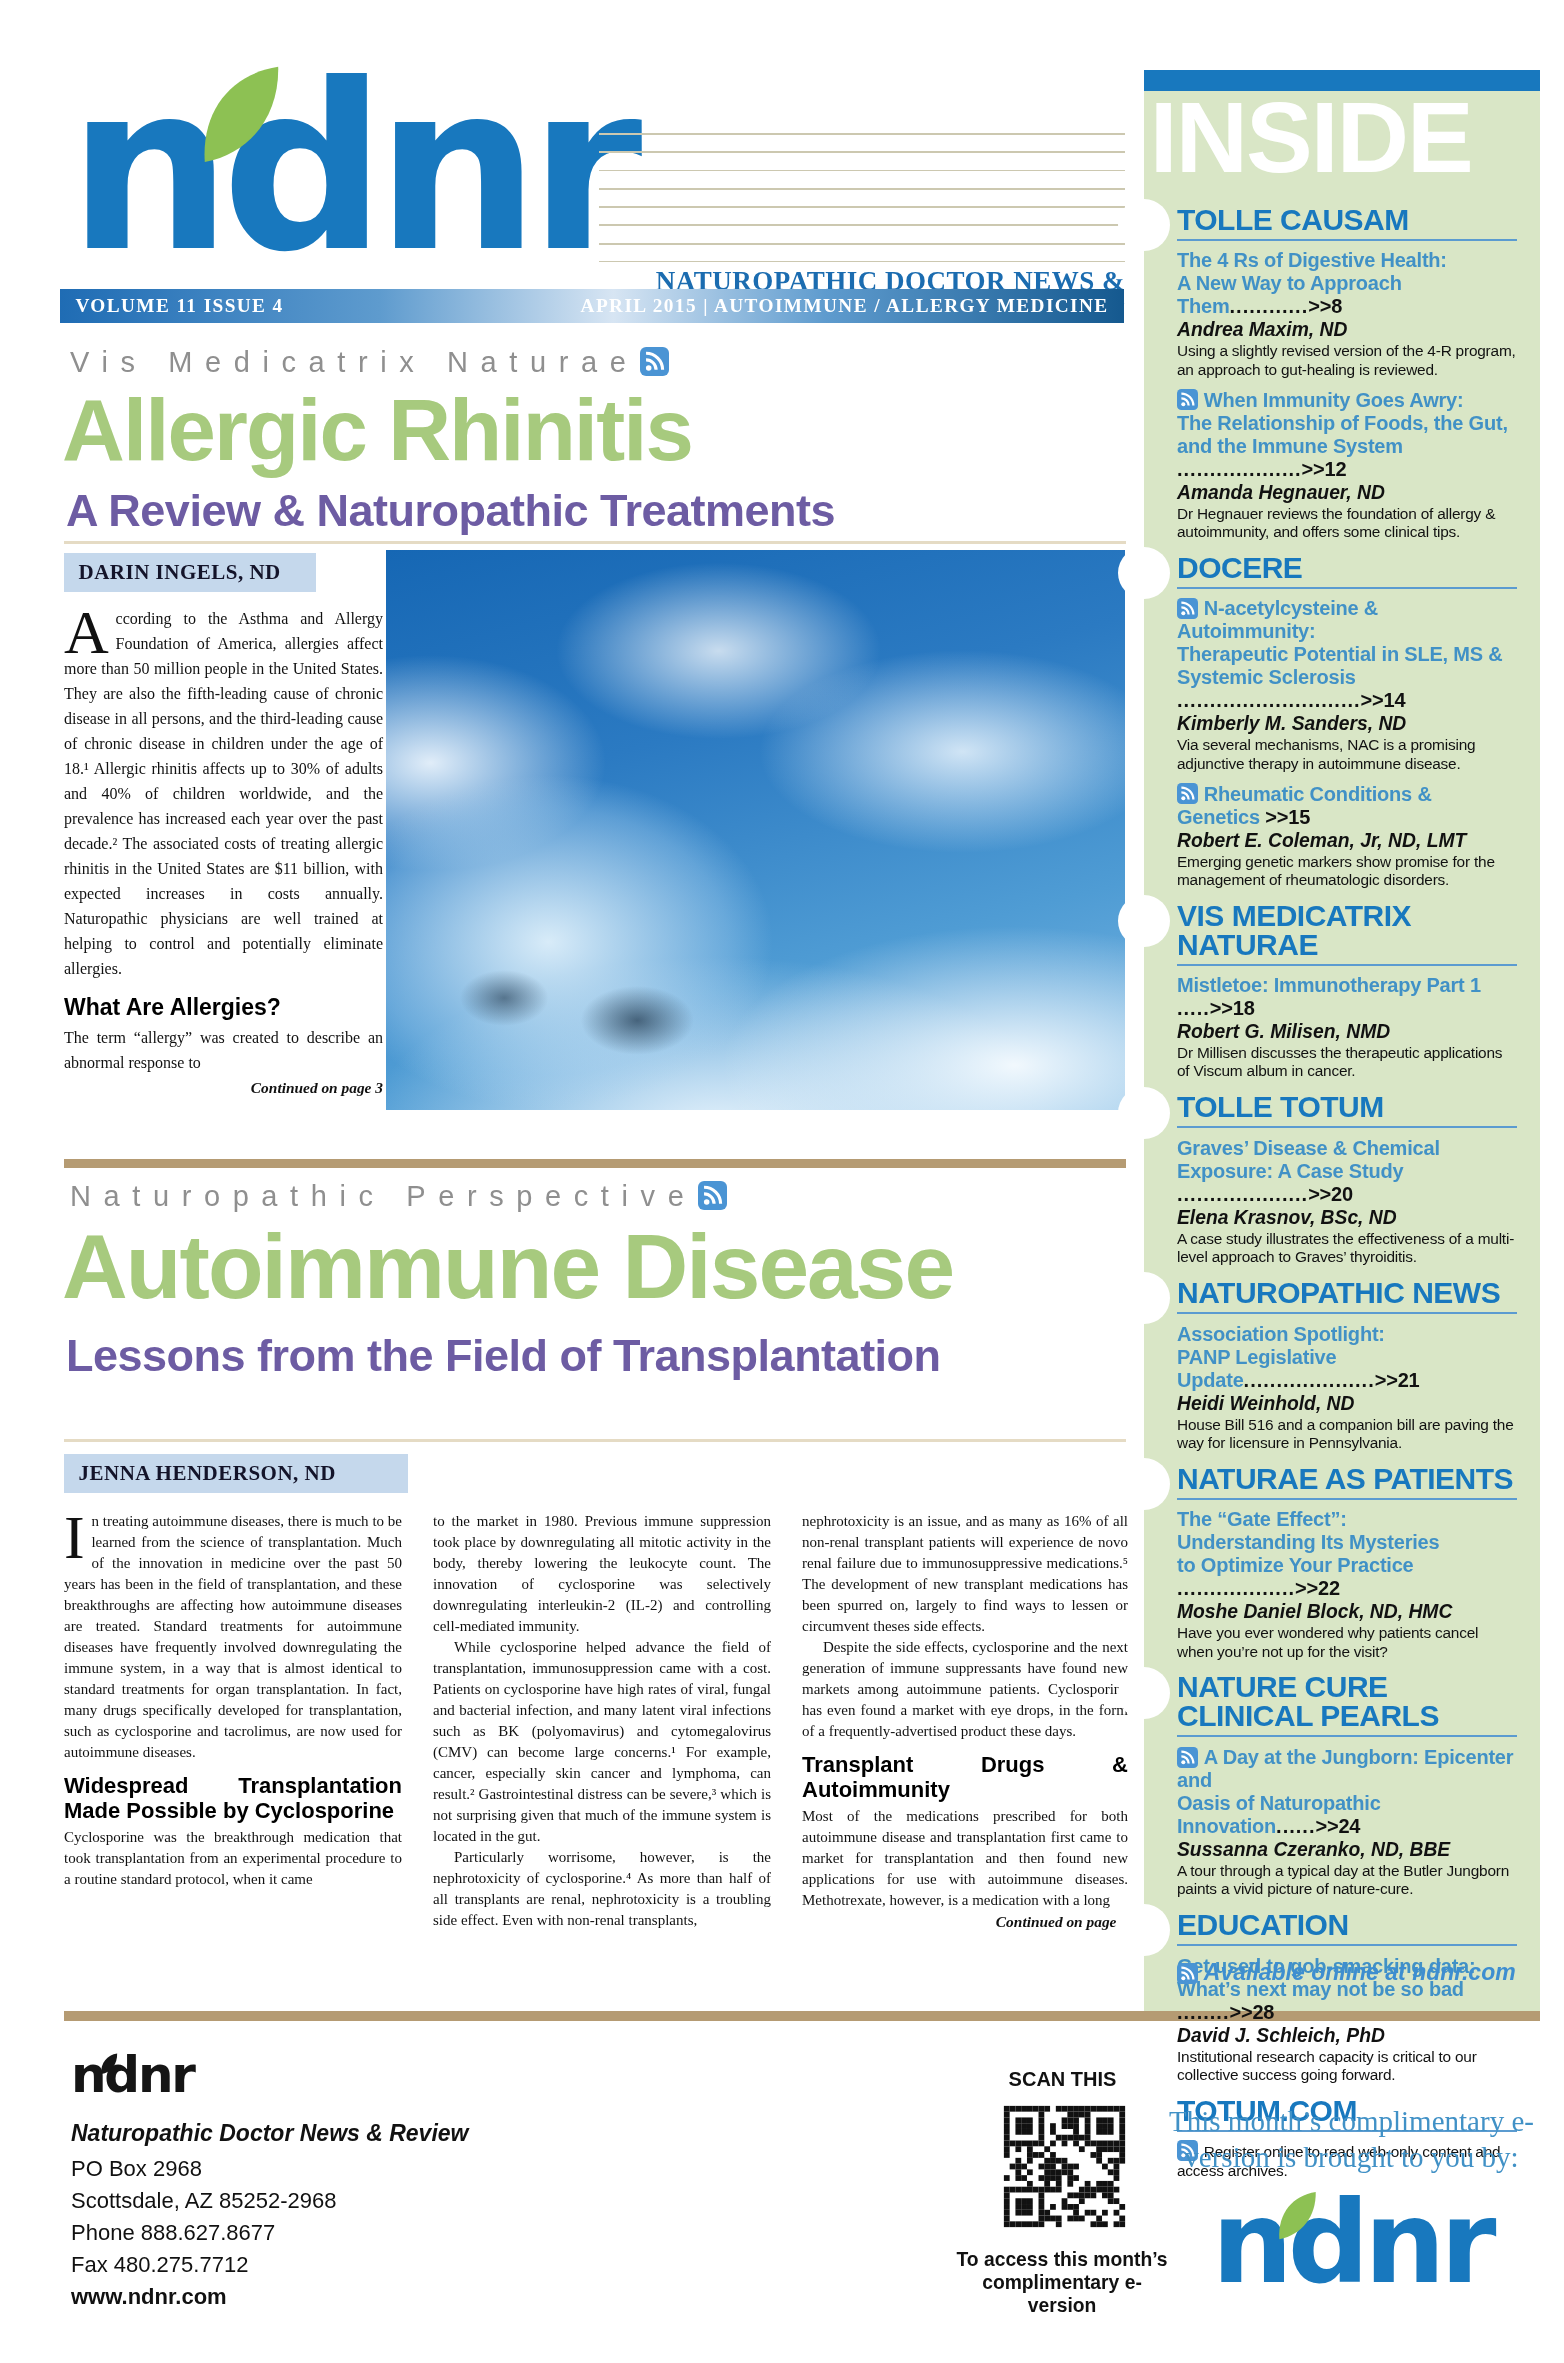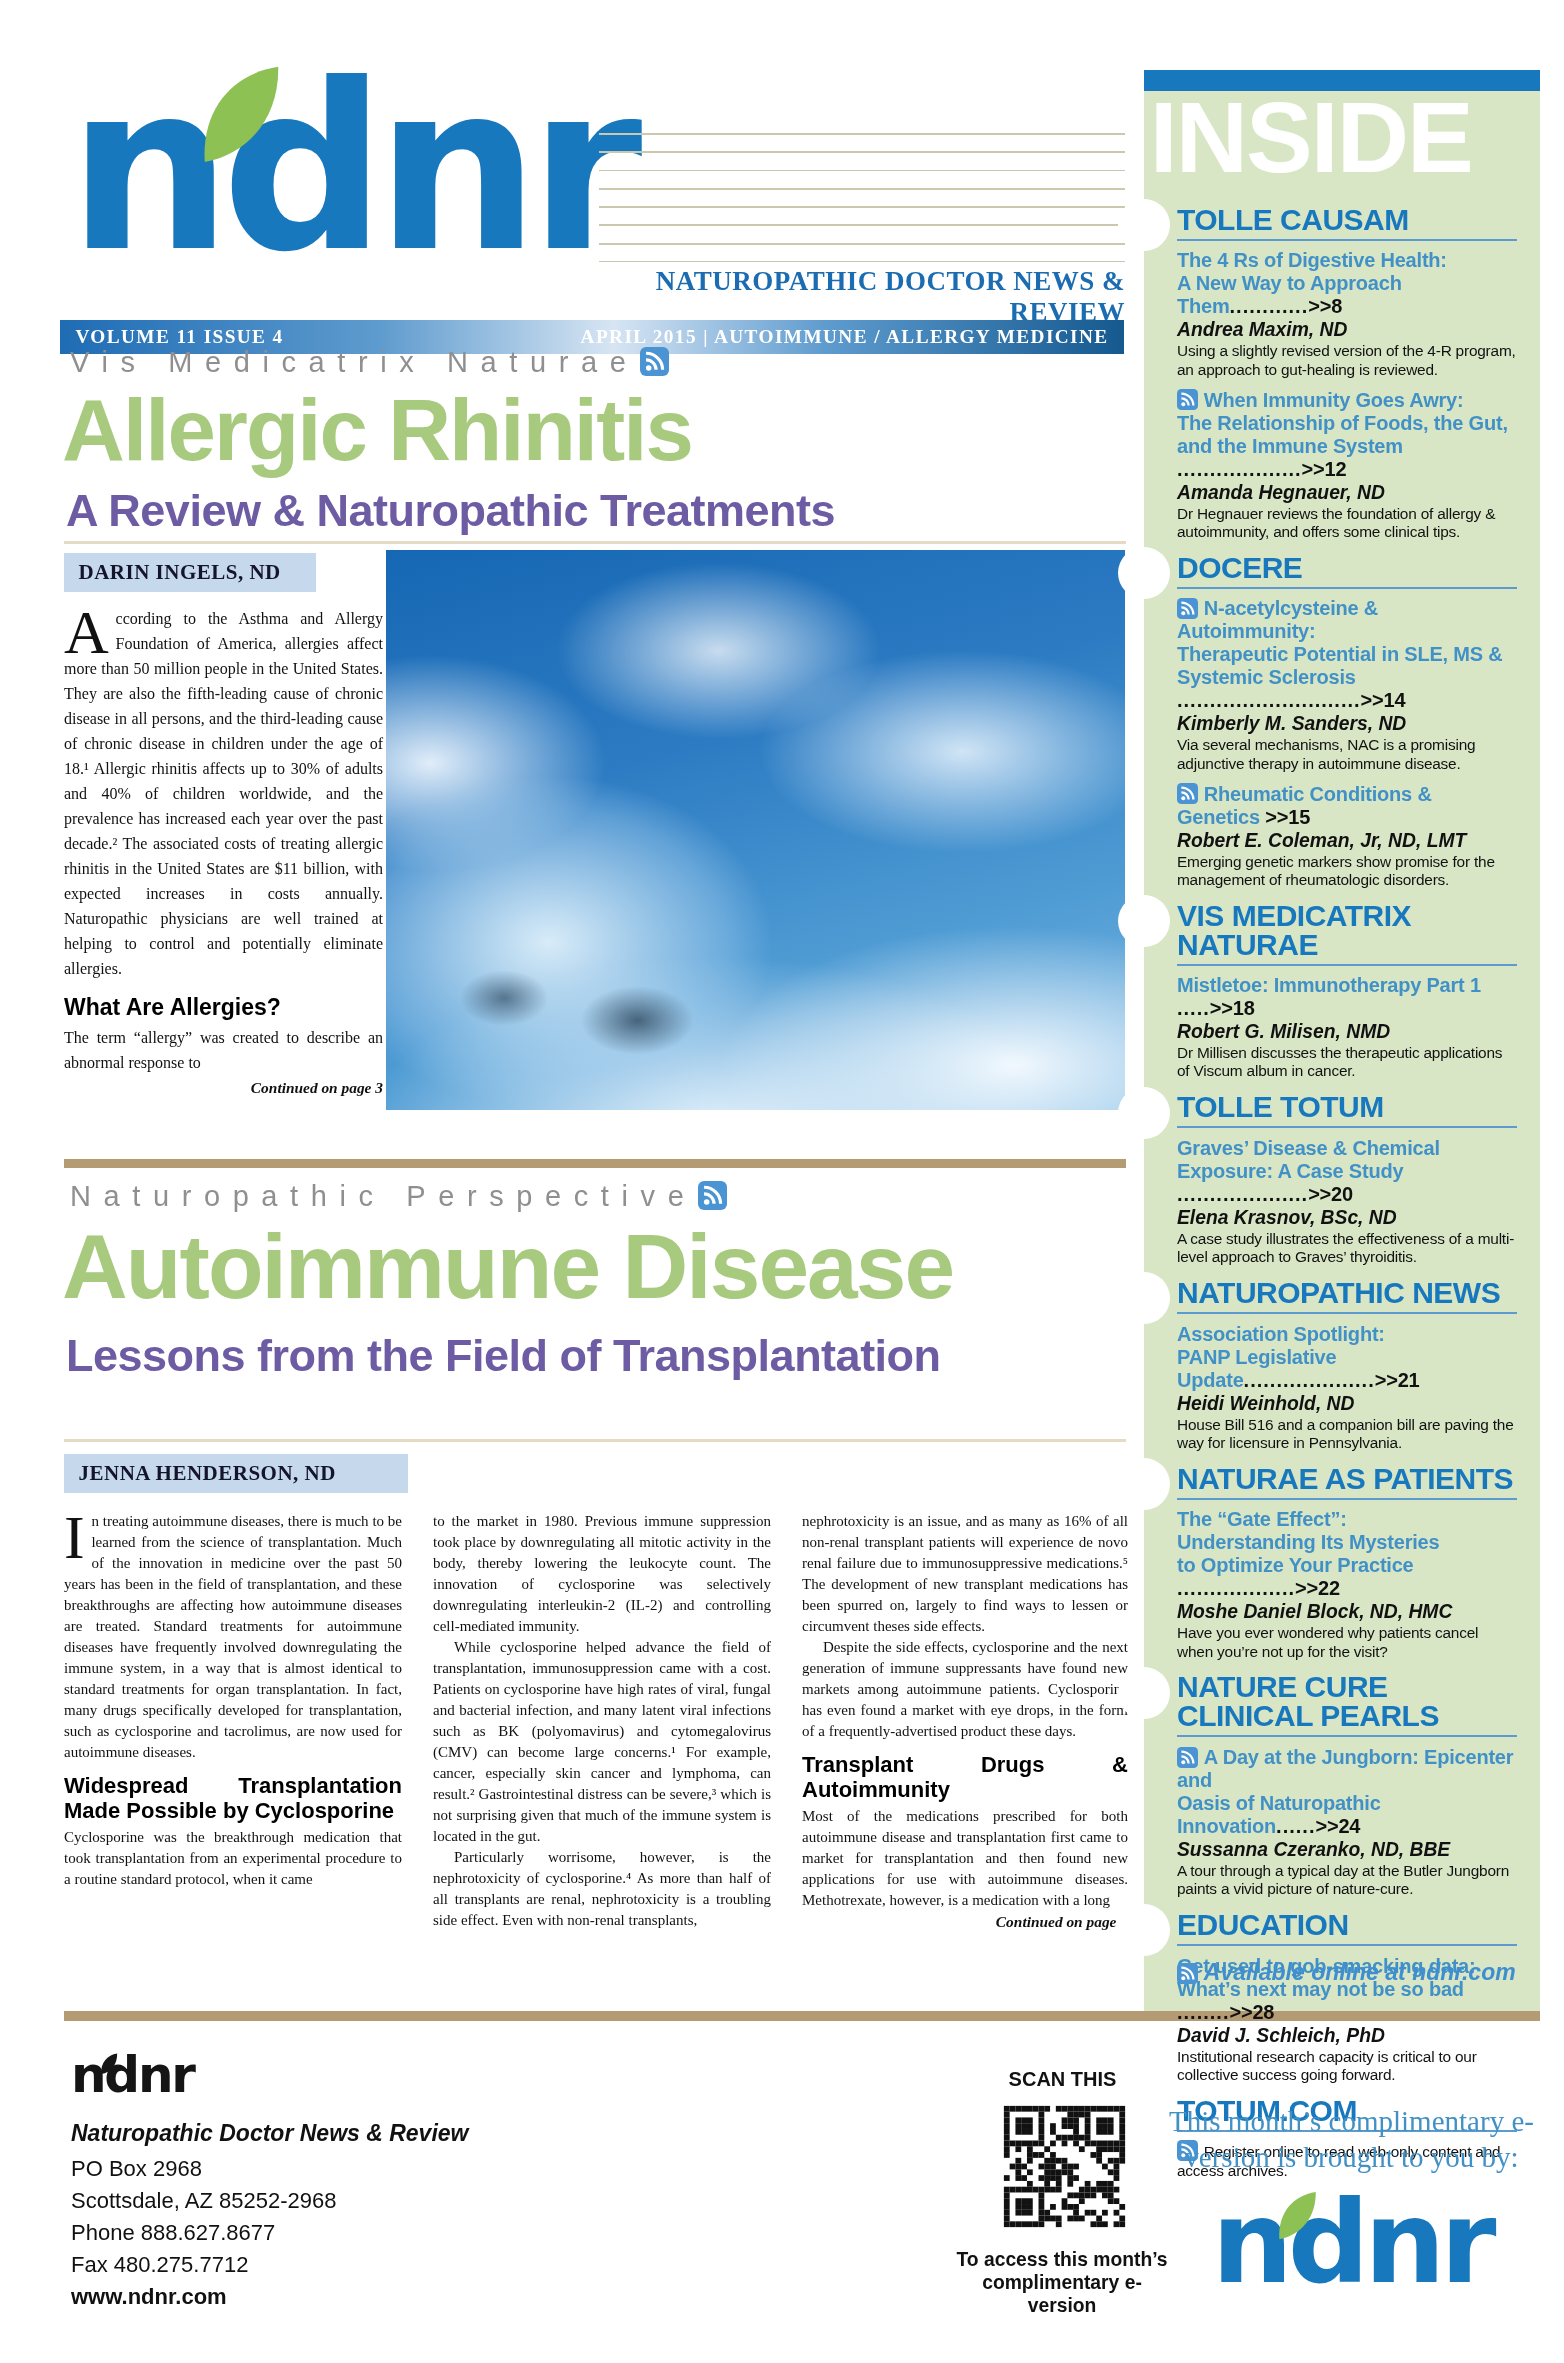--- a/index.html
+++ b/index.html
@@ -8,21 +8,21 @@
   #page { position:relative; width:1564px; height:2364px; margin:0 auto; background:#fff; overflow:hidden; }
 
   
   .logo-wrap { position:relative; display:inline-block; font-family:"DejaVu Sans", sans-serif; font-weight:bold; line-height:0.82; letter-spacing:-0.045em; }
   .logo-leaf { position:absolute; left:0.53em; top:-0.045em; width:0.44em; height:0.44em; transform:rotate(-6deg); }
   #masthead-logo { position:absolute; left:68px; top:75px; font-size:230px; color:#1878be; }
   #masthead-lines { position:absolute; left:599px; top:133px; width:526px; height:129px;
      background:repeating-linear-gradient(180deg,#ccc8b0 0 1.9px, transparent 1.9px 18.3px); }
   #masthead-tagline { position:absolute; left:541px; top:266px; width:584px; text-align:right;
      font-family:"Liberation Serif", serif; font-weight:bold; font-size:27px; color:#1b6cb0; letter-spacing:0.5px; }
-  #volume-bar { position:absolute; left:60px; top:320px; width:1064px; height:34px;
+  #volume-bar { position:absolute; left:60px; top:289px; width:1064px; height:34px;
      background:linear-gradient(90deg,#1f6cb4 0%, #5e9bce 30%, #d7e5f3 52%, #5e9bce 72%, #15598f 100%);
      display:flex; justify-content:space-between; align-items:center; padding:0 15.4px;
      font-family:"Liberation Serif", serif; font-weight:bold; font-size:19.3px; color:#fff; letter-spacing:1.4px; }
 
   
   .kicker { position:absolute; color:#8f8f8f; font-size:29px; letter-spacing:12.6px; white-space:nowrap; }
   .kicker .rss { vertical-align:-3.9px; margin-left:1.9px; }
   .headline { position:absolute; color:#a7ca7e; font-weight:bold; letter-spacing:-1.9px; white-space:nowrap; }
   .subhead  { position:absolute; color:#6d5ca3; font-weight:bold; font-size:45px; letter-spacing:-0.5px; white-space:nowrap; }
   .thinrule { position:absolute; width:1062px; height:2.9px; background:#e5dbc4; }

